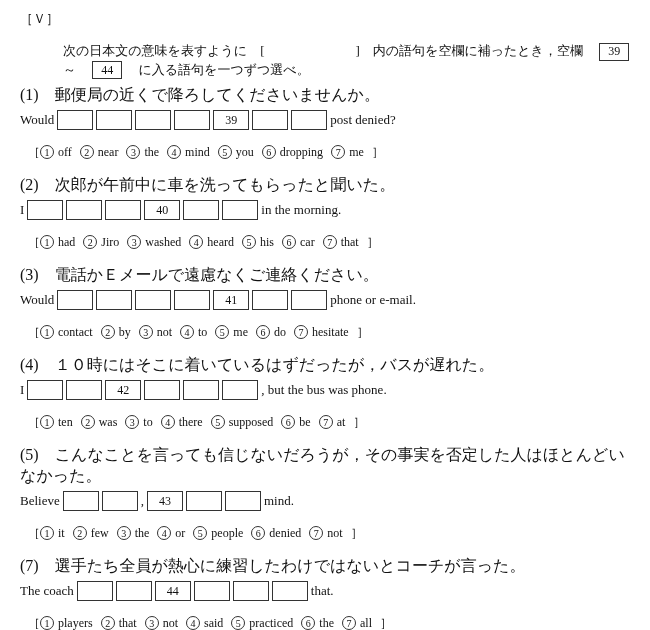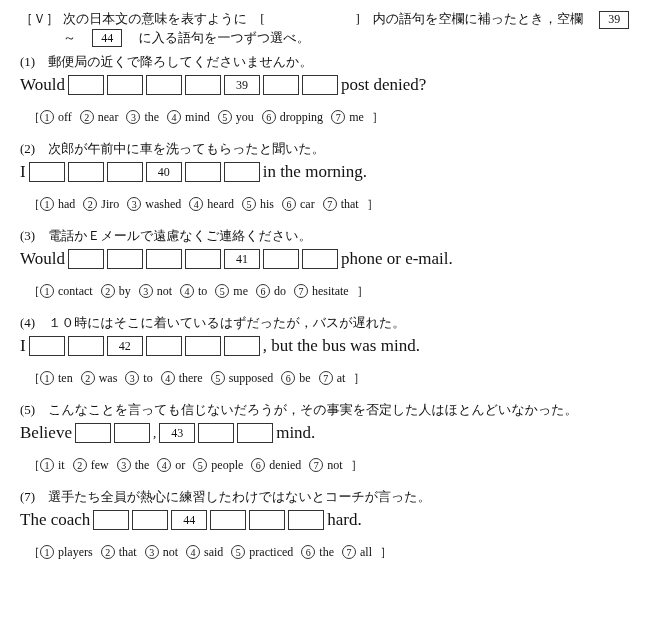--- a/index.html
+++ b/index.html
@@ -14,27 +14,28 @@
     }
     .header {
       font-size: 13px;
       margin-bottom: 6px;
       display: flex;
       align-items: flex-start;
       gap: 4px;
     }
     .header-text {
       flex: 1;
+      margin-top: 32px;
     }
     .section {
       margin-bottom: 14px;
     }
     .japanese-text {
       margin-bottom: 4px;
-      font-size: 13px;
+      font-size: 16px;
     }
     .answer-row {
       display: flex;
       align-items: center;
       gap: 3px;
       margin-bottom: 3px;
       flex-wrap: wrap;
     }
     .box {
       display: inline-block;
@@ -66,21 +67,21 @@
       text-align: center;
       line-height: 13px;
       font-size: 10px;
       margin-right: 1px;
     }
     .choice-item {
       display: inline-block;
       margin-right: 8px;
     }
     .word {
-      font-size: 17px;
+      font-size: 13px;
     }
     .range-box {
       display: inline-flex;
       align-items: center;
       justify-content: center;
       width: 30px;
       height: 18px;
       border: 1px solid #333;
       font-size: 12px;
     }
@@ -147,21 +148,21 @@
     <div class="section">
       <div class="japanese-text">(4)　１０時にはそこに着いているはずだったが，バスが遅れた。</div>
       <div class="answer-row">
         <span class="word">I</span>
         <span class="box"></span>
         <span class="box"></span>
         <span class="numbered-box">42</span>
         <span class="box"></span>
         <span class="box"></span>
         <span class="box"></span>
-        <span class="word">, but the bus was mind.</span>
+        <span class="word">, but the bus was phone.</span>
       </div>
       <div class="choices-row">［<span class="choice-item"><span class="circle-num">1</span><span> ten</span></span><span class="choice-item"><span class="circle-num">2</span><span> was</span></span><span class="choice-item"><span class="circle-num">3</span><span> to</span></span><span class="choice-item"><span class="circle-num">4</span><span> there</span></span><span class="choice-item"><span class="circle-num">5</span><span> supposed</span></span><span class="choice-item"><span class="circle-num">6</span><span> be</span></span><span class="choice-item"><span class="circle-num">7</span><span> at</span></span>］</div>
     </div>
     <div class="section">
       <div class="japanese-text">(5)　こんなことを言っても信じないだろうが，その事実を否定した人はほとんどいなかった。</div>
       <div class="answer-row">
         <span class="word">Believe</span>
         <span class="box"></span>
         <span class="box"></span>
         <span>,</span>
@@ -175,17 +176,17 @@
     <div class="section">
       <div class="japanese-text">(7)　選手たち全員が熱心に練習したわけではないとコーチが言った。</div>
       <div class="answer-row">
         <span class="word">The coach</span>
         <span class="box"></span>
         <span class="box"></span>
         <span class="numbered-box">44</span>
         <span class="box"></span>
         <span class="box"></span>
         <span class="box"></span>
-        <span class="word">hard.</span>
+        <span class="word">that.</span>
       </div>
       <div class="choices-row">［<span class="choice-item"><span class="circle-num">1</span><span> players</span></span><span class="choice-item"><span class="circle-num">2</span><span> that</span></span><span class="choice-item"><span class="circle-num">3</span><span> not</span></span><span class="choice-item"><span class="circle-num">4</span><span> said</span></span><span class="choice-item"><span class="circle-num">5</span><span> practiced</span></span><span class="choice-item"><span class="circle-num">6</span><span> the</span></span><span class="choice-item"><span class="circle-num">7</span><span> all</span></span>］</div>
     </div>
   </div>
 
 </body></html>

